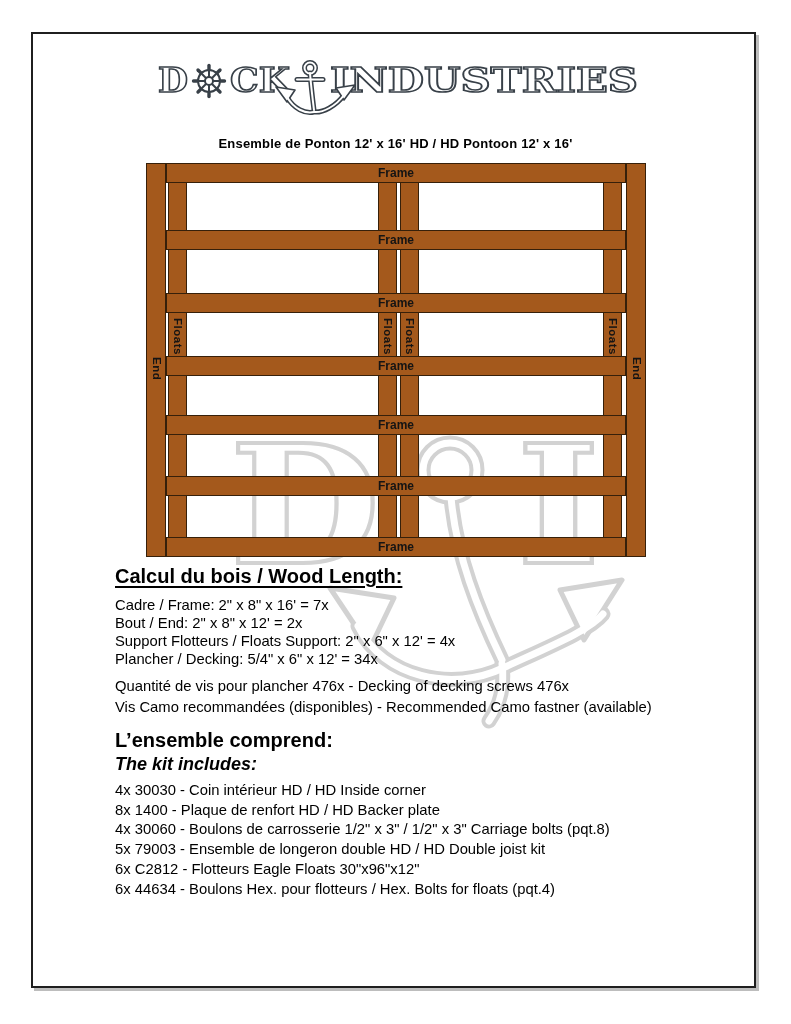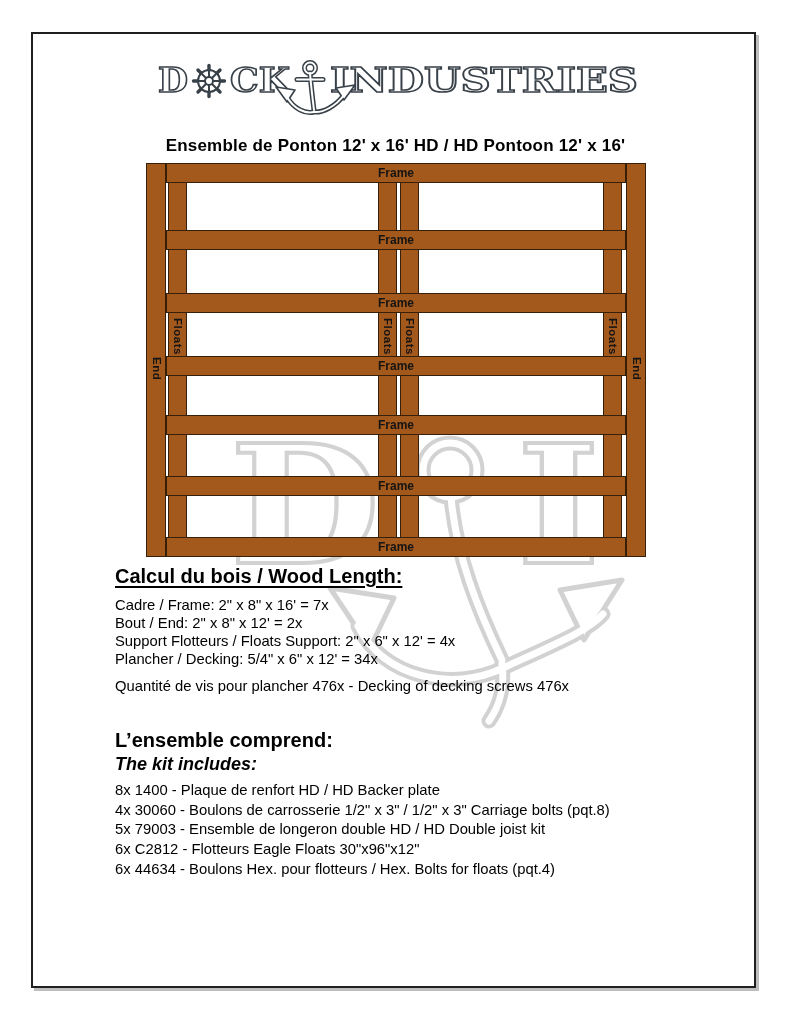--- a/index.html
+++ b/index.html
@@ -3,21 +3,21 @@
 <meta charset="utf-8">
 <style>
   html,body{margin:0;padding:0;background:#ffffff;}
   .page{position:relative;width:791px;height:1024px;background:#ffffff;overflow:hidden;
         font-family:"Liberation Sans",sans-serif;color:#000;}
   .page-frame{position:absolute;left:31px;top:32px;width:725px;height:956px;
         border:2px solid #1f1f1f;box-sizing:border-box;box-shadow:3px 3px 0 #bdbdbd;z-index:3;pointer-events:none;}
   .logo-svg{position:absolute;left:148px;top:56px;width:498px;height:68px;z-index:2;}
   .watermark-svg{position:absolute;left:218px;top:430px;width:425px;height:300px;z-index:0;}
   .doc-title{position:absolute;left:0;right:0;top:136px;text-align:center;
-        font-size:17px;font-weight:bold;letter-spacing:.2px;z-index:2;}
+        font-size:13px;font-weight:bold;letter-spacing:.2px;z-index:2;}
   
   .diagram{position:absolute;left:146px;top:163px;width:500px;height:386px;z-index:2;}
   .board{position:absolute;background:#a4591c;border:1.5px solid #36200a;box-sizing:border-box;}
   .vboard{top:0;height:394px;width:20px;}
   .floatboard{top:16px;height:378px;width:19px;}
   .frameboard{left:20px;width:460px;height:20px;display:flex;align-items:center;justify-content:center;}
   .frame-label{font-size:12px;font-weight:600;color:#141414;line-height:1;}
   .vlabel{position:absolute;display:flex;align-items:center;justify-content:center;
         writing-mode:vertical-rl;font-size:11.5px;font-weight:600;color:#141414;
         letter-spacing:.5px;z-index:2;line-height:1;}
@@ -157,25 +157,27 @@
 
   <div class="txt wood-heading">Calcul du bois / Wood Length:</div>
   <div class="txt wood-list">
     <div>Cadre / Frame: 2" x 8" x 16' = 7x</div>
     <div>Bout / End: 2" x 8" x 12' = 2x</div>
     <div>Support Flotteurs / Floats Support: 2" x 6" x 12' = 4x</div>
     <div>Plancher / Decking: 5/4" x 6" x 12' = 34x</div>
   </div>
   <div class="txt notes">
     <div>Quantité de vis pour plancher 476x - Decking of decking screws 476x</div>
+    <div>Vis Camo recommandées (disponibles) - Recommended Camo fastner (available)</div>
   </div>
 
   <div class="txt kit-heading-fr">L’ensemble comprend:</div>
   <div class="txt kit-heading-en">The kit includes:</div>
   <div class="txt kit-list">
+    <div>4x 30030 - Coin intérieur HD / HD Inside corner</div>
     <div>8x 1400 - Plaque de renfort HD / HD Backer plate</div>
     <div>4x 30060 - Boulons de carrosserie 1/2" x 3" / 1/2" x 3" Carriage bolts (pqt.8)</div>
     <div>5x 79003 - Ensemble de longeron double HD / HD Double joist kit</div>
     <div>6x C2812 - Flotteurs Eagle Floats 30"x96"x12"</div>
     <div>6x 44634 - Boulons Hex. pour flotteurs / Hex. Bolts for floats (pqt.4)</div>
   </div>
 
 </div>
 
 </body></html>

